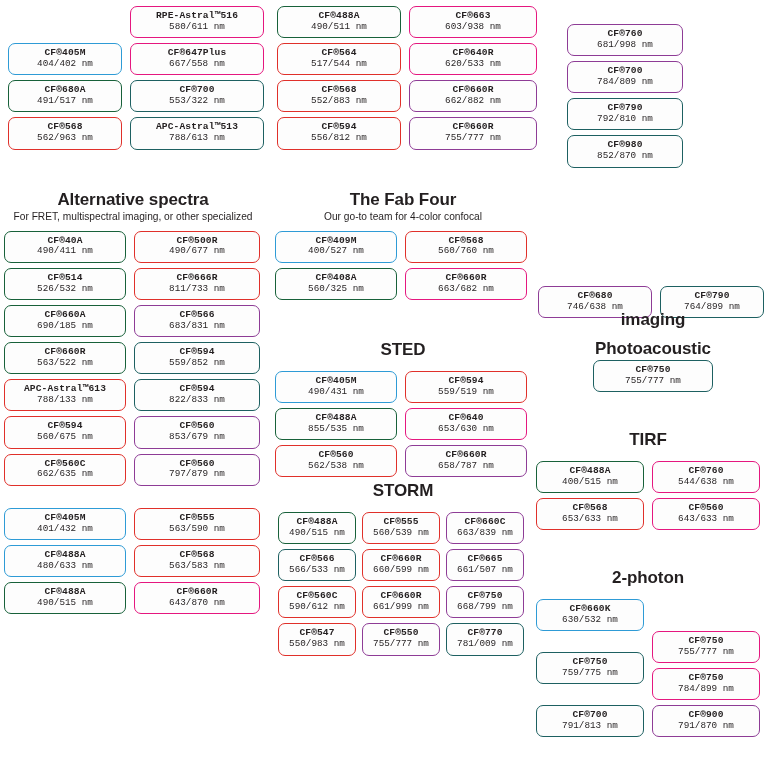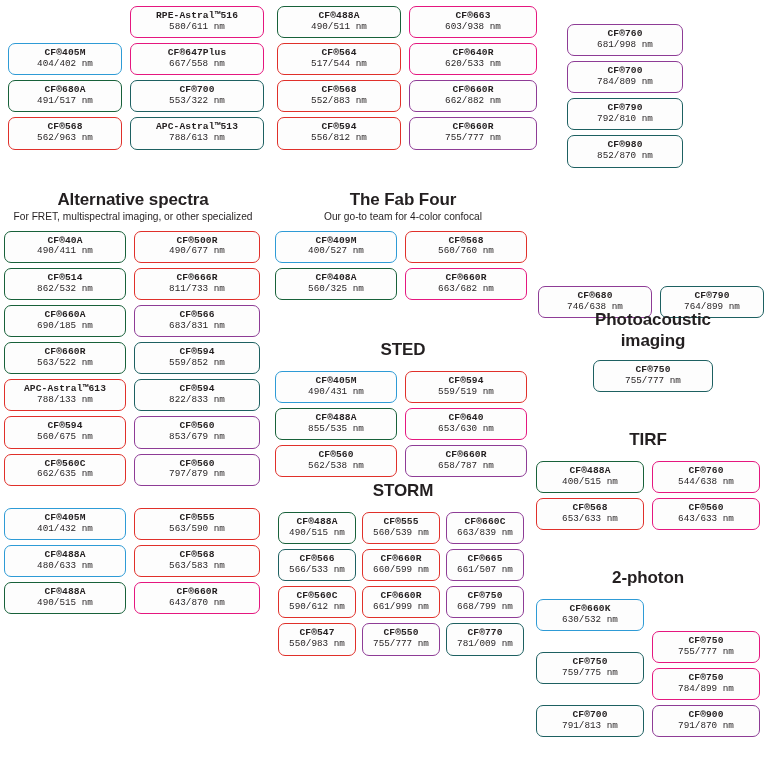--- a/index.html
+++ b/index.html
@@ -184,21 +184,21 @@
     <div class="sec-title">Alternative spectra</div>
     <div class="sec-sub">For FRET, multispectral imaging, or other specialized</div>
     <div class="cols">
       <div class="col" style="width:122px;">
           <div class="chip c-green">
             <span class="nm-name">CF®40A</span>
             <span class="nm-spec">490/411 nm</span>
           </div>
           <div class="chip c-green">
             <span class="nm-name">CF®514</span>
-            <span class="nm-spec">862/532 nm</span>
+            <span class="nm-spec">526/532 nm</span>
           </div>
           <div class="chip c-green">
             <span class="nm-name">CF®660A</span>
             <span class="nm-spec">690/185 nm</span>
           </div>
           <div class="chip c-green">
             <span class="nm-name">CF®660R</span>
             <span class="nm-spec">563/522 nm</span>
           </div>
           <div class="chip c-red">
@@ -285,22 +285,22 @@
       <div class="col" style="width:104px;">
           <div class="chip c-teal">
             <span class="nm-name">CF®790</span>
             <span class="nm-spec">764/899 nm</span>
           </div>
         </div>
     </div>
   </div>
 
   <div class="block" style="left:548px; top:310px; width:210px;">
+    <div class="sec-title" style="margin-bottom:10px;">imaging</div>
     <div class="sec-title">Photoacoustic</div>
-    <div class="sec-title" style="margin-bottom:10px;">imaging</div>
     <div class="cols" style="justify-content:center;">
       <div class="col" style="width:120px;">
           <div class="chip c-teal">
             <span class="nm-name">CF®750</span>
             <span class="nm-spec">755/777 nm</span>
           </div>
         </div>
     </div>
   </div>
 

